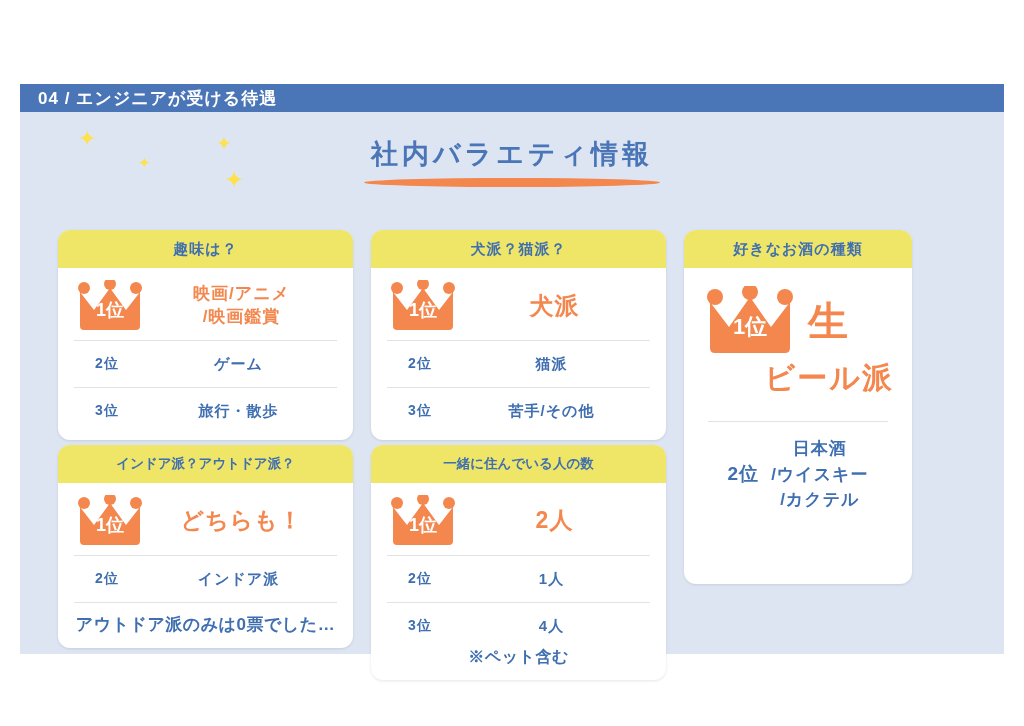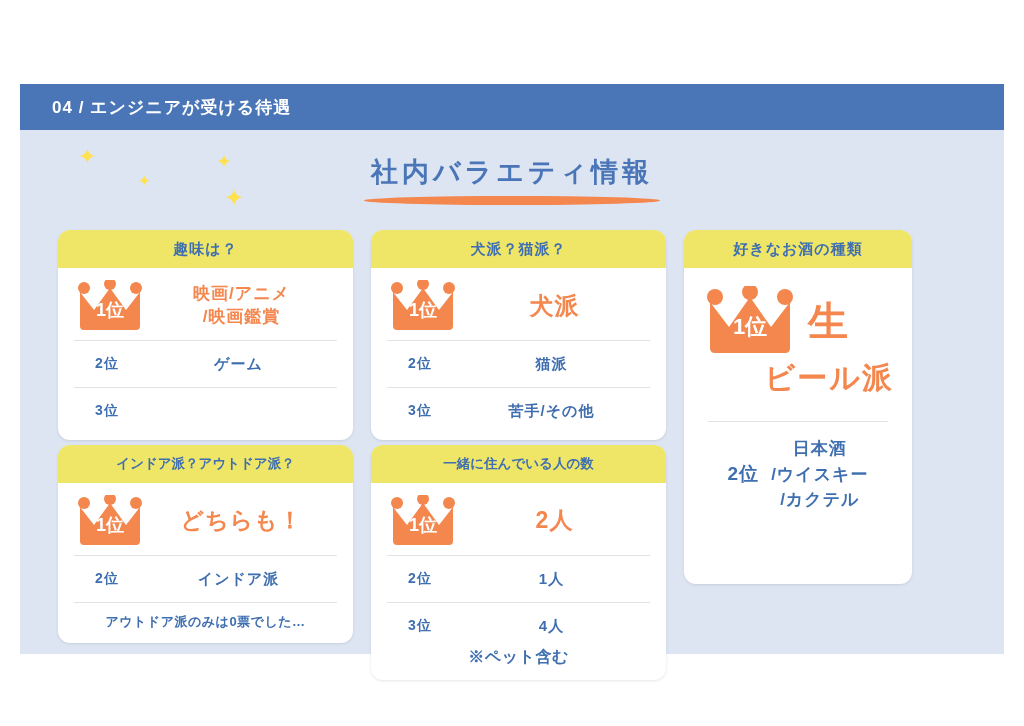--- a/index.html
+++ b/index.html
@@ -15,25 +15,25 @@
   }
   .slide {
     position: absolute;
     left: 20px;
     top: 84px;
     width: 984px;
     height: 570px;
     background: #dde5f3;
   }
   .slide-header {
-    height: 46px;
+    height: 28px;
     background: #4a76b8;
     display: flex;
     align-items: center;
-    padding-left: 32px;
+    padding-left: 18px;
     box-sizing: border-box;
   }
   .slide-header-text {
     color: #ffffff;
     font-size: 17px;
     letter-spacing: 1px;
     font-weight: bold;
   }
   .title-wrap {
     margin-top: 24px;
@@ -177,21 +177,21 @@
     text-align: center;
     color: #3f6fb0;
     font-weight: bold;
     font-size: 15px;
     letter-spacing: 1px;
   }
   .note {
     text-align: center;
     color: #3f6fb0;
     font-weight: bold;
-    font-size: 13px;
+    font-size: 17px;
     letter-spacing: 0.5px;
     padding-top: 4px;
   }
   .note.mini { font-size: 16px; }
 
   
   .big-body {
     padding: 18px 18px 16px 18px;
     height: 316px;
     box-sizing: border-box;
@@ -284,20 +284,21 @@
               <div class="first-val">映画/アニメ<br>/映画鑑賞</div>
             </div>
             <hr class="divider">
             <div class="row">
               <div class="rank-label">2位</div>
               <div class="val">ゲーム</div>
             </div>
             <hr class="divider">
             <div class="row">
               <div class="rank-label">3位</div>
+              <div class="val">旅行・散歩</div>
             </div>
           </div>
         </div>
 
         <div class="card">
           <div class="card-head">
             <div class="card-head-text small">インドア派？アウトドア派？</div>
           </div>
           <div class="card-body">
             <div class="row-first">

